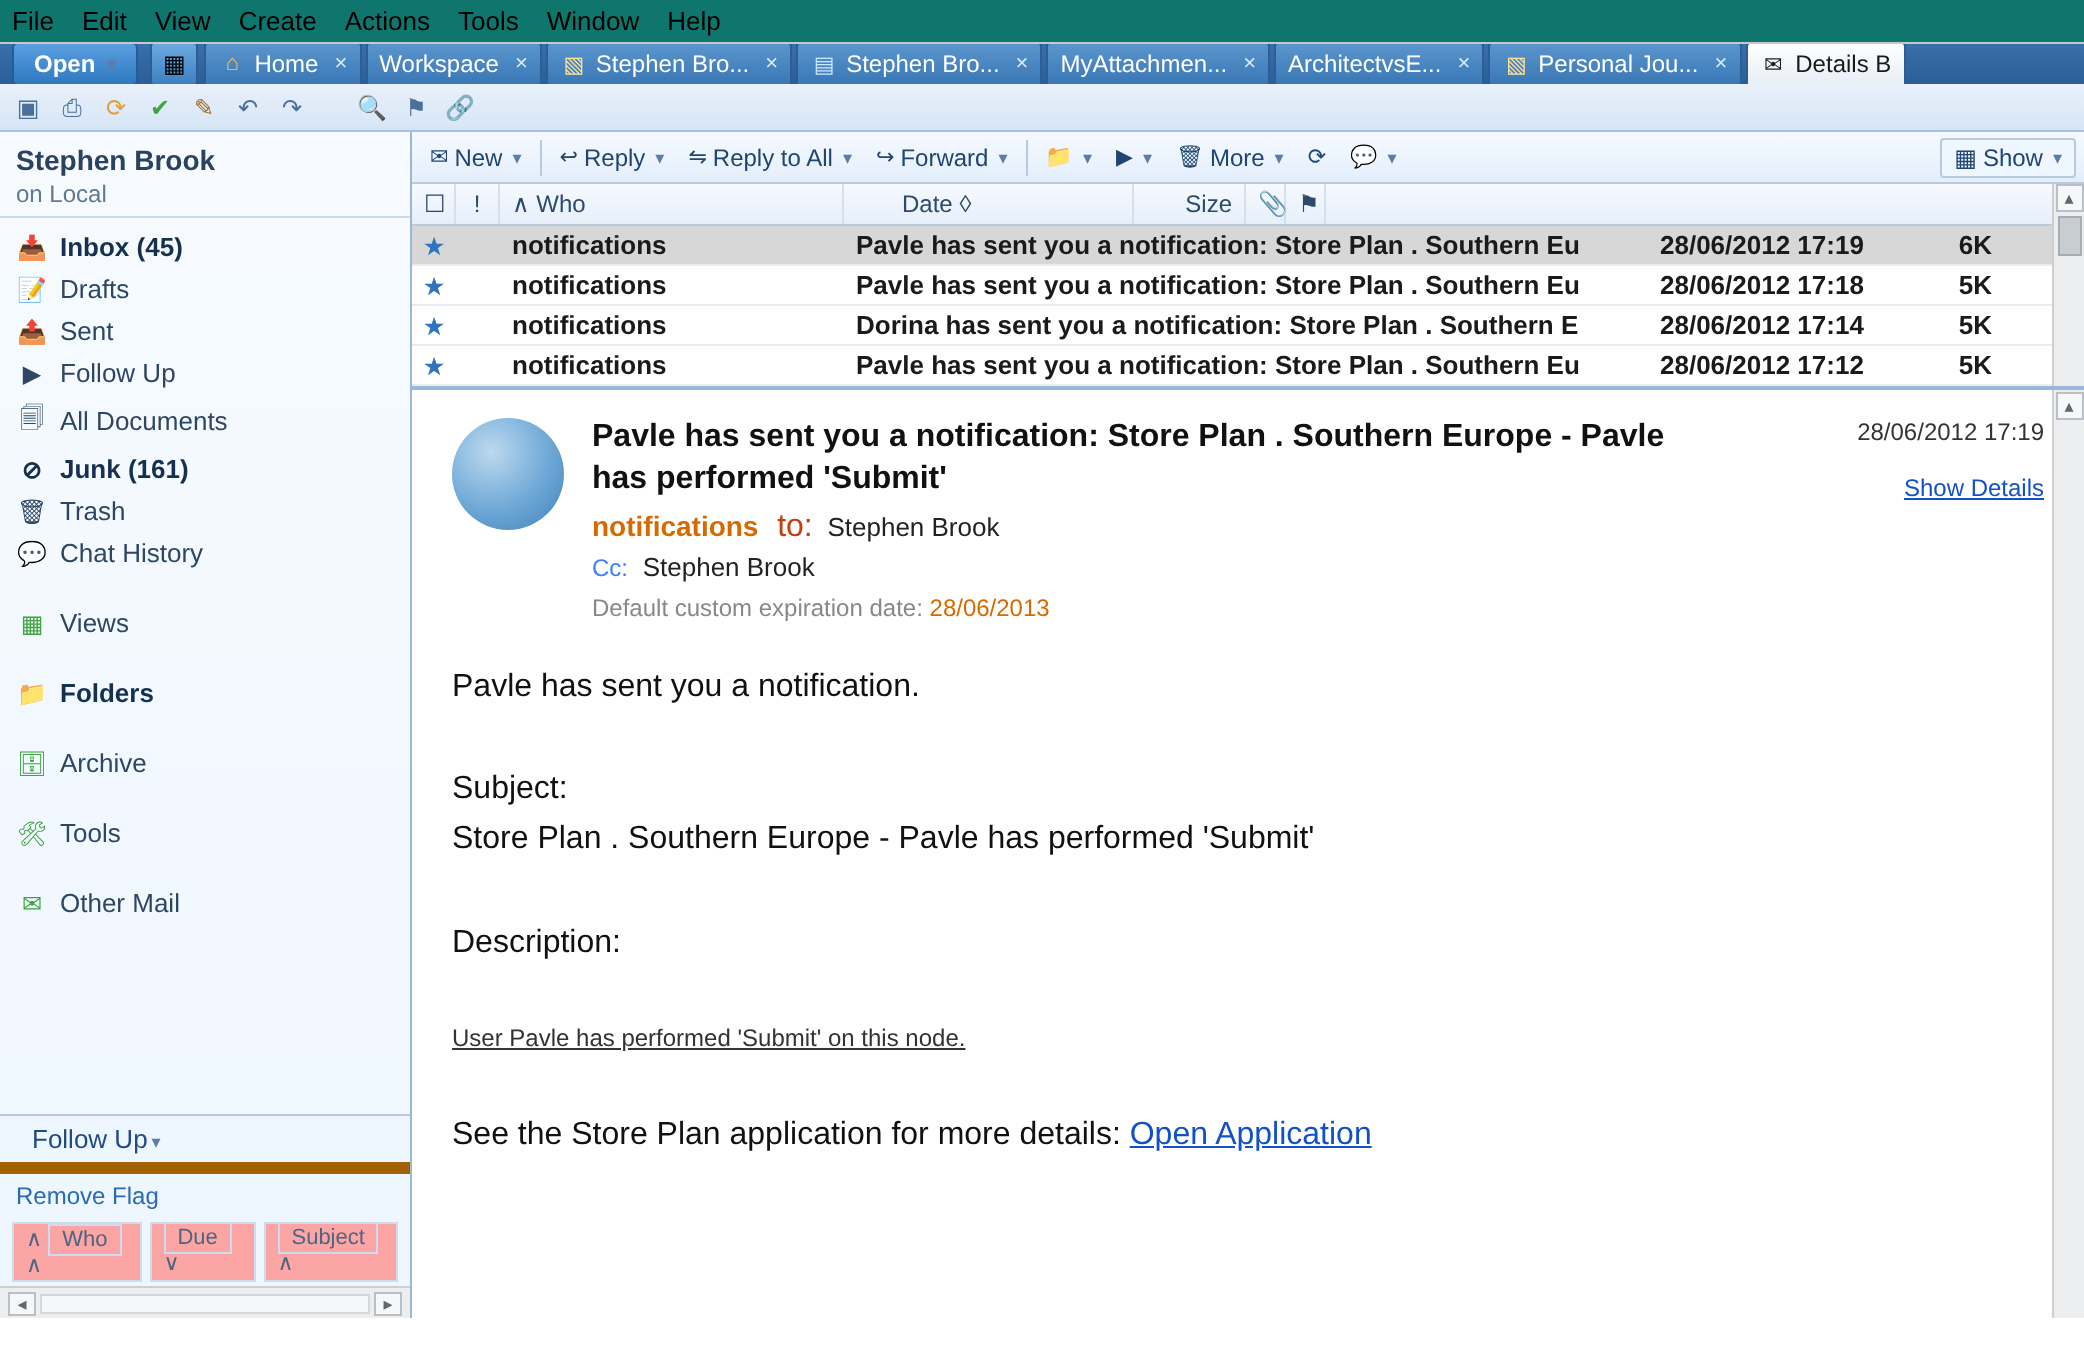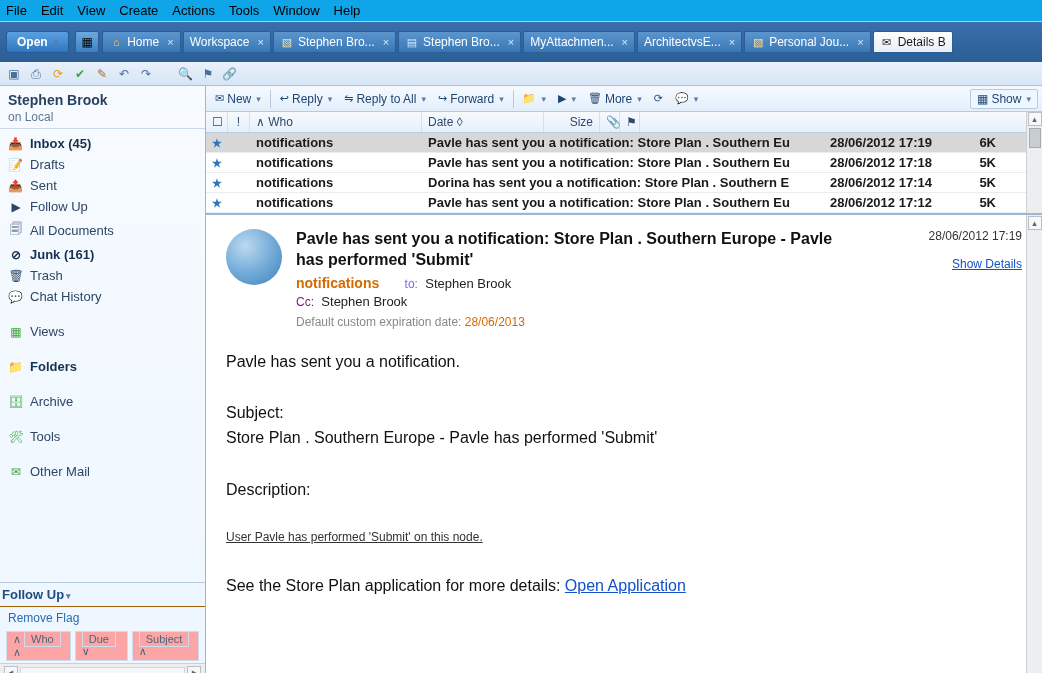--- a/index.html
+++ b/index.html
@@ -1,23 +1,23 @@
 <!DOCTYPE html>
 <html><head>
 <meta charset="utf-8">
 <style>
   * { box-sizing: border-box; margin: 0; padding: 0; font-family: Tahoma, Arial, sans-serif; }
   body { font-size: 12px; background:#fff; overflow:hidden; width:1042px; height:673px; }
 
   
-  .menubar { display:flex; gap:14px; padding:3px 6px; background:#0ea5e9; border-bottom:1px solid #c5c9cc; font-size:13px; }
+  .menubar { display:flex; gap:14px; padding:3px 6px; background:#0f766e; border-bottom:1px solid #c5c9cc; font-size:13px; }
   .menubar span { cursor:default; }
 
   
-  .tabstrip { display:flex; align-items:center; background:linear-gradient(#3a6fab,#2b5e96); height:40px; padding-left:2px; overflow:hidden;}
+  .tabstrip { display:flex; align-items:center; background:linear-gradient(#3a6fab,#2b5e96); height:20px; padding-left:2px; overflow:hidden;}
   .open-btn { display:flex; align-items:center; gap:4px; background:linear-gradient(#5aa0e0,#2f78c0); color:#fff; padding:3px 10px; border:1px solid #1f5d9b; border-radius:3px; margin:2px 4px; font-weight:bold; font-size:12px;}
   .tabicon { width:24px; height:22px; background:linear-gradient(#6ca9de,#3d80c2); border:1px solid #2b5e96; border-radius:2px; margin:2px 2px; display:flex; align-items:center;justify-content:center;}
   .wtab { display:flex; align-items:center; gap:4px; height:22px; padding:0 6px; margin:3px 1px; background:linear-gradient(#5b95cd,#3977b5); color:#fff; border:1px solid #2b5e96; border-radius:2px 2px 0 0; font-size:12px; white-space:nowrap;}
   .wtab.active { background:linear-gradient(#fefefe,#e8eef6); color:#1a1a1a;}
   .wtab .x { margin-left:4px; font-size:11px; color:#d9e9f9;}
   .wtab .ticon { width:14px; height:14px; display:inline-flex; align-items:center; justify-content:center; font-size:11px;}
   .thome { color:#ffc068;}
   .tnote { color:#ffe29a;}
   .tfile { color:#c9e7ff;}
 
@@ -31,21 +31,21 @@
   .sidebar { width:206px; background:linear-gradient(#f7fbff,#eef6ff); border-right:1px solid #9db6d1; display:flex; flex-direction:column;}
   .sb-top { padding:6px 8px 4px; border-bottom:1px solid #cbdaea;}
   .sb-user { font-weight:bold; font-size:14px; color:#2a4260;}
   .sb-loc { color:#5f7993; font-size:12px; margin-top:2px;}
   .sb-list { flex:1; overflow:auto; padding:4px 0;}
   .sb-item { display:flex; align-items:center; gap:6px; padding:3px 8px; color:#2d4664; font-size:13px;}
   .sb-item.bold { font-weight:bold; color:#16314f;}
   .sb-item .ic { width:16px; text-align:center; font-size:12px;}
   .sb-sep { height:14px;}
   .followup-pane { border-top:1px solid #b7cade; background:#eef6ff;}
-  .fu-hdr { padding:4px 2px; color:#224b82; font-weight:bold; font-size:13px; border-bottom:1px solid #a16207;}
+  .fu-hdr { padding:4px 16px; color:#224b82; font-weight:normal; font-size:13px; border-bottom:6px solid #a16207;}
   .fu-link { padding:4px 8px; color:#2a6bb3; font-size:12px;}
   .fu-cols { display:flex; gap:4px; padding:2px 6px; font-size:11px; color:#4d6580;}
   .fu-cols span { border:1px solid #cfdced; padding:1px 6px; background:#fca5a5;}
   .hscroll { height:16px; background:#eceef0; border-top:1px solid #cfcfcf; display:flex; align-items:center; gap:2px; padding:0 4px;}
   .hscroll .ar { width:14px;height:12px;border:1px solid #b9bfc5;background:#f5f7f9;display:flex;align-items:center;justify-content:center;font-size:9px;color:#666;}
   .hscroll .track { flex:1;height:10px;background:#f5f7f9;border:1px solid #d4d8dc;}
 
   
   .main { flex:1; display:flex; flex-direction:column; overflow:hidden;}
   .actionbar { display:flex; align-items:center; gap:2px; background:linear-gradient(#f6faff,#e3eefb); border-bottom:1px solid #b7cade; padding:2px 4px; height:26px;}
@@ -53,40 +53,40 @@
   .abtn .mi { font-size:11px;}
   .abar-sep { width:1px; height:18px; background:#b7cade; margin:0 2px;}
   .abar-spacer { flex:1;}
   .showbtn { display:flex; align-items:center; gap:3px; padding:2px 6px; color:#1f4570; border:1px solid #b7cade; background:#eef6ff; border-radius:2px;}
 
   
   .listwrap { border-bottom:2px solid #99b7d6; position:relative;}
   .colhdr { display:flex; background:linear-gradient(#f7fafe,#e6effa); border-bottom:1px solid #b7cade; font-size:12px; color:#2c4a6d;}
   .colhdr .c { padding:3px 6px; border-right:1px solid #d3e0ef;}
   .c-star{width:22px;text-align:center;} .c-exc{width:22px;text-align:center;}
-  .c-who{width:172px;} .c-subj{flex:1;} .c-date{width:122px;} .c-size{width:56px;text-align:right;} .c-a1{width:20px;} .c-a2{width:20px;}
+  .c-who{width:172px;} .c-subj{flex:1;} .c-date{width:122px;margin-left:23px;} .c-size{width:56px;text-align:right;} .c-a1{width:20px;} .c-a2{width:20px;}
   .row { display:flex; font-size:13px; color:#1a1a1a; border-bottom:1px solid #e8edf2; align-items:center;}
   .row .c { padding:2px 6px; overflow:hidden; white-space:nowrap;}
   .row.bold { font-weight:bold;}
   .row.sel { background:#d7d7d7;}
   .star { color:#2f74bf; font-size:11px;}
   .vscroll { position:absolute; right:0; top:0; bottom:0; width:16px; background:#eceef0; border-left:1px solid #cfcfcf; display:flex; flex-direction:column; align-items:center;}
   .vscroll .ar{width:14px;height:14px;border:1px solid #b9bfc5;background:#f5f7f9;display:flex;align-items:center;justify-content:center;font-size:9px;color:#666;}
   .vscroll .thumb{width:12px;height:20px;background:#c8cdd2;border:1px solid #a6acb2;margin-top:2px;}
 
   
   .preview { flex:1; overflow:auto; position:relative;}
   .pv-head { display:flex; gap:14px; padding:14px 20px 6px;}
   .globe { width:56px; height:56px; border-radius:50%; background:radial-gradient(circle at 35% 30%,#bcd9ef,#6ea8d6 55%,#3f7fb9);}
   .pv-meta { flex:1; }
   .pv-subj { font-size:16px; font-weight:bold; color:#111; line-height:1.3;}
   .pv-from { color:#d66a00; font-weight:bold; font-size:14px; margin-top:4px; display:inline-block;}
-  .pv-to-lbl{ color:#8b5cf6; font-size:12px; margin-left:22px;}
+  .pv-to-lbl{ color:#c2410c; font-size:16px; margin-left:6px;}
   .pv-to { font-size:13px; color:#222; margin-left:4px;}
-  .pv-cc-lbl{ color:#701a75; font-size:12px; display:inline-block; margin-top:4px;}
+  .pv-cc-lbl{ color:#3b82f6; font-size:12px; display:inline-block; margin-top:4px;}
   .pv-cc { font-size:13px; color:#222; margin-left:4px;}
   .pv-exp { color:#888; font-size:12px; margin-top:6px;}
   .pv-exp .d{ color:#d66a00;}
   .pv-right { text-align:right; font-size:12px; color:#333; min-width:150px;}
   .pv-show { color:#1351c9; text-decoration:underline; display:block; margin-top:14px;}
   .pv-body { padding:14px 20px; font-family:"Times New Roman",serif; font-size:16px; color:#111; line-height:1.6;}
   .pv-body .small { font-family:Arial,sans-serif; font-size:12px; color:#333;text-decoration:underline;}
   .pv-body a { color:#1351c9; text-decoration:underline;}
   .pv-scroll { position:absolute; right:0; top:0; bottom:0; width:16px; background:#eceef0; border-left:1px solid #cfcfcf;}
   .pv-scroll .ar{width:14px;height:14px;border:1px solid #b9bfc5;background:#f5f7f9;margin:1px auto;display:flex;align-items:center;justify-content:center;font-size:9px;color:#666;}

